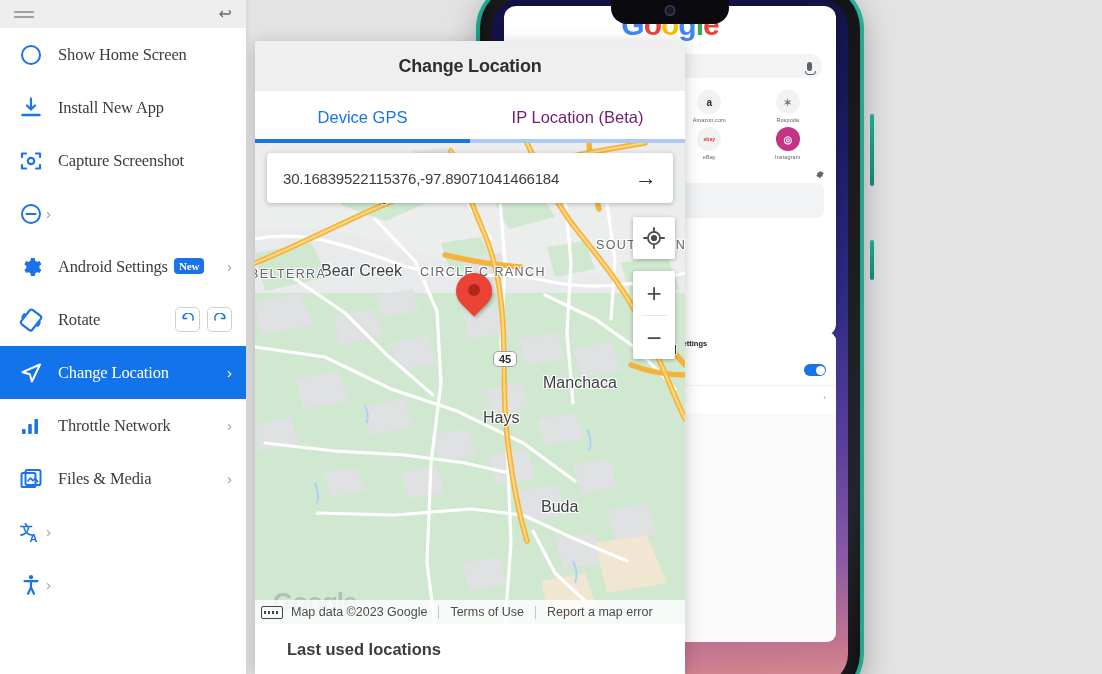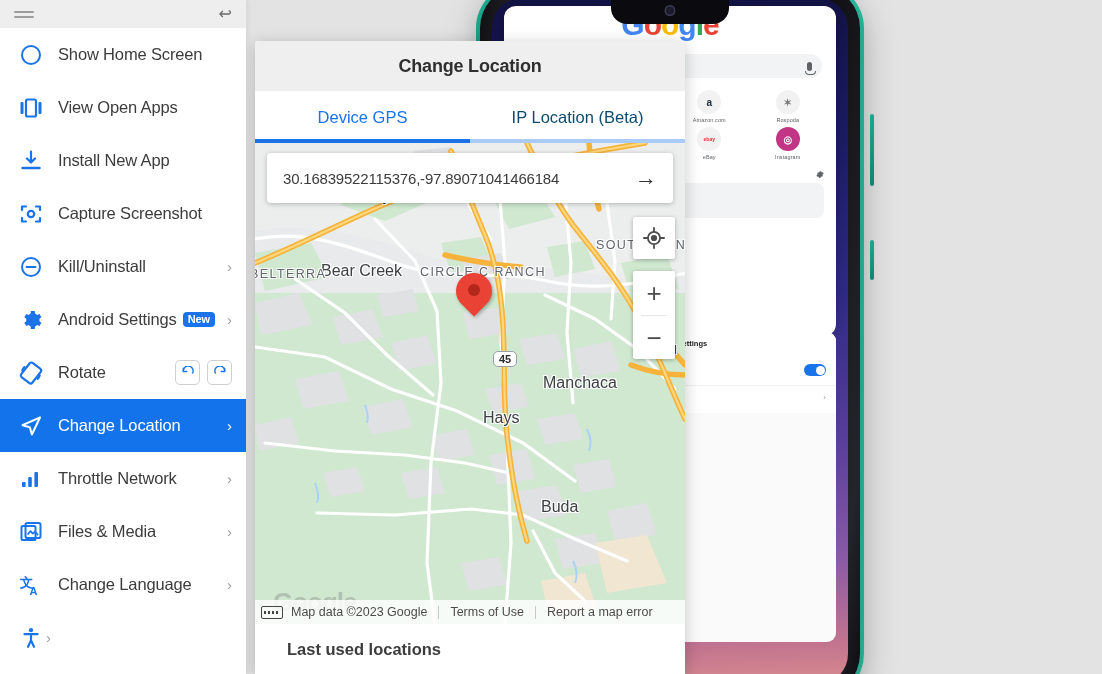--- a/index.html
+++ b/index.html
@@ -108,21 +108,21 @@
   .burger{ width:20px; }
   .burger i{ display:block; height:2px; background:#9e9e9e; margin:3px 0; border-radius:1px; }
   .collapse-ic{ font-size:16px; color:#6b6b6b; line-height:1; }
 
   .sb-item{
     height:53px; display:flex; align-items:center; padding:0 14px 0 16px;
     cursor:pointer; position:relative;
   }
   .sb-ic{ width:30px; min-width:30px; display:flex; align-items:center; justify-content:center;
           color:#1a73e8; }
-  .sb-lbl{ flex:1; font-size:16.5px; color:#3c3c3c; padding-left:12px; letter-spacing:-.15px; }
+  .sb-lbl{ flex:1; font-size:16.5px; color:#3c3c3c; padding-left:12px; letter-spacing:-.15px;font-family:Liberation Serif, serif; }
   .sb-chev{ font-size:15px; color:#9e9e9e; font-family:"Liberation Sans",sans-serif; }
   .sb-item.active{ background:#1273EB; }
   .sb-item.active .sb-lbl{ color:#fff; }
   .sb-item.active .sb-ic{ color:#fff; }
   .sb-item.active .sb-chev{ color:#fff; }
   .badge-new{
     display:inline-block; background:#1a73e8; color:#fff; font-size:11px; font-weight:bold;
     border-radius:4px; padding:1.5px 5px 2px; margin-left:6px; vertical-align:2px;
   }
   .rot-btns{ display:flex; gap:7px; margin-left:10px; }
@@ -139,21 +139,21 @@
   .dlg-notch{
     position:absolute; left:-9px; top:390px; width:0;height:0;
     border-top:11px solid transparent; border-bottom:11px solid transparent;
     border-right:10px solid #d9d9d9; z-index:26;
   }
   .dlg-head{ height:50px; background:#efefef; display:flex; align-items:center;
              justify-content:center; }
   .dlg-title{ font-size:18px; color:#2f2f2f; font-weight:bold; letter-spacing:-.2px; }
   .tabs{ height:52px; display:flex; background:#fff; position:relative;border-radius:13px; }
   .tab{ flex:1; display:flex; align-items:center; justify-content:center;
-        font-size:16.5px; color:#0c4a6e; cursor:pointer; }
+        font-size:16.5px; color:#701a75; cursor:pointer; }
   .tab.active{ color:#1a73e8; }
   .tab-track{ position:absolute; left:0; bottom:0; width:100%; height:4px; background:#a8cbf7; }
   .tab-ind{ position:absolute; left:0; bottom:0; width:50%; height:4px; background:#1a73e8; }
 
   .map-area{ position:relative; height:481px; overflow:hidden; background:#cfe8cf; }
   .coord-box{
     position:absolute; left:12px; top:10px; right:12px; height:50px; background:#fff;
     border-radius:4px; box-shadow:0 1px 5px rgba(0,0,0,.25);
     display:flex; align-items:center; padding:0 16px; z-index:8;
   }
@@ -470,31 +470,20 @@
             <svg width="24" height="24" viewBox="0 0 24 24">
               <circle cx="12" cy="12" r="9" fill="none" stroke="#1a73e8" stroke-width="2"></circle>
             </svg>
           </div>
           <div class="sb-lbl">Show Home Screen</div>
           <div class="sb-chev"></div>
         </div>
         <div class="sb-item">
           <div class="sb-ic">
             <svg width="24" height="24" viewBox="0 0 24 24">
-              <rect x="1.5" y="6" width="3" height="12" rx="1" fill="#1a73e8"></rect>
-                <rect x="7" y="3.5" width="10" height="17" rx="1.6" fill="none" stroke="#1a73e8" stroke-width="2.2"></rect>
-                <rect x="19.5" y="6" width="3" height="12" rx="1" fill="#1a73e8"></rect>
-            </svg>
-          </div>
-          <div class="sb-lbl">View Open Apps</div>
-          <div class="sb-chev"></div>
-        </div>
-        <div class="sb-item">
-          <div class="sb-ic">
-            <svg width="24" height="24" viewBox="0 0 24 24">
               <path d="M12 2.5v10M12 13.5l-4-4M12 13.5l4-4" fill="none" stroke="#1a73e8" stroke-width="2.2" stroke-linecap="round" stroke-linejoin="round"></path>
                 <path d="M3.5 19h17" stroke="#1a73e8" stroke-width="2.4" stroke-linecap="round"></path>
             </svg>
           </div>
           <div class="sb-lbl">Install New App</div>
           <div class="sb-chev"></div>
         </div>
         <div class="sb-item">
           <div class="sb-ic">
             <svg width="24" height="24" viewBox="0 0 24 24">
@@ -505,21 +494,20 @@
           <div class="sb-lbl">Capture Screenshot</div>
           <div class="sb-chev"></div>
         </div>
         <div class="sb-item">
           <div class="sb-ic">
             <svg width="24" height="24" viewBox="0 0 24 24">
               <circle cx="12" cy="12" r="9" fill="none" stroke="#1a73e8" stroke-width="2"></circle>
                 <path d="M7.5 12h9" stroke="#1a73e8" stroke-width="2" stroke-linecap="round"></path>
             </svg>
           </div>
-          <div class="sb-lbl">Kill/Uninstall</div>
           <div class="sb-chev">›</div>
         </div>
         <div class="sb-item">
           <div class="sb-ic">
             <svg width="24" height="24" viewBox="0 0 24 24">
               <path fill="#1a73e8" d="M12 8.4a3.6 3.6 0 100 7.2 3.6 3.6 0 000-7.2zm8.5 3.6c0-.4 0-.8-.1-1.2l2-1.5-1.9-3.3-2.3 1a8 8 0 00-2-1.2L15.8 3h-3.9l-.4 2.8c-.7.3-1.4.7-2 1.2l-2.3-1-1.9 3.3 2 1.5c0 .4-.1.8-.1 1.2s0 .8.1 1.2l-2 1.5 1.9 3.3 2.3-1c.6.5 1.3.9 2 1.2l.4 2.8h3.9l.4-2.8c.7-.3 1.4-.7 2-1.2l2.3 1 1.9-3.3-2-1.5c.1-.4.1-.8.1-1.2z"></path>
             </svg>
           </div>
           <div class="sb-lbl">Android Settings<span class="badge-new">New</span></div>
           <div class="sb-chev">›</div>
@@ -579,21 +567,20 @@
           <div class="sb-lbl">Files &amp; Media</div>
           <div class="sb-chev">›</div>
         </div>
         <div class="sb-item">
           <div class="sb-ic">
             <svg width="24" height="24" viewBox="0 0 24 24">
               <text x="1" y="14" font-size="13" font-family="Liberation Sans, sans-serif" font-weight="bold" fill="#1a73e8">文</text>
                 <text x="10.5" y="22" font-size="11" font-family="Liberation Sans, sans-serif" font-weight="bold" fill="#1a73e8">A</text>
             </svg>
           </div>
-          <div class="sb-lbl">Change Language</div>
           <div class="sb-chev">›</div>
         </div>
         <div class="sb-item">
           <div class="sb-ic">
             <svg width="24" height="24" viewBox="0 0 24 24">
               <circle cx="12" cy="4.2" r="2.1" fill="#1a73e8"></circle>
                 <path d="M5.5 8.2h13M12 8.2v6.2M12 14.4l-3 6.4M12 14.4l3 6.4" fill="none" stroke="#1a73e8" stroke-width="2.2" stroke-linecap="round"></path>
             </svg>
           </div>
           <div class="sb-chev">›</div>

